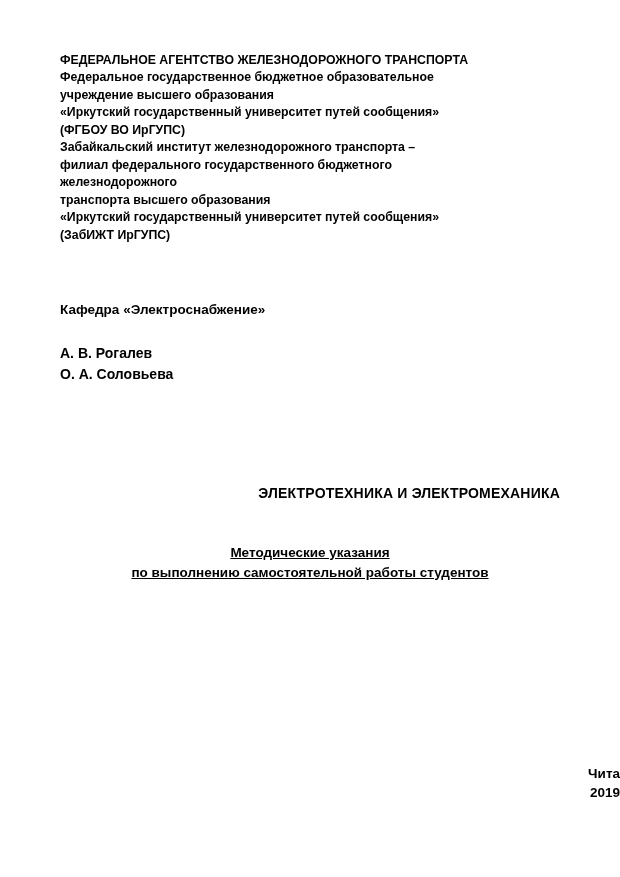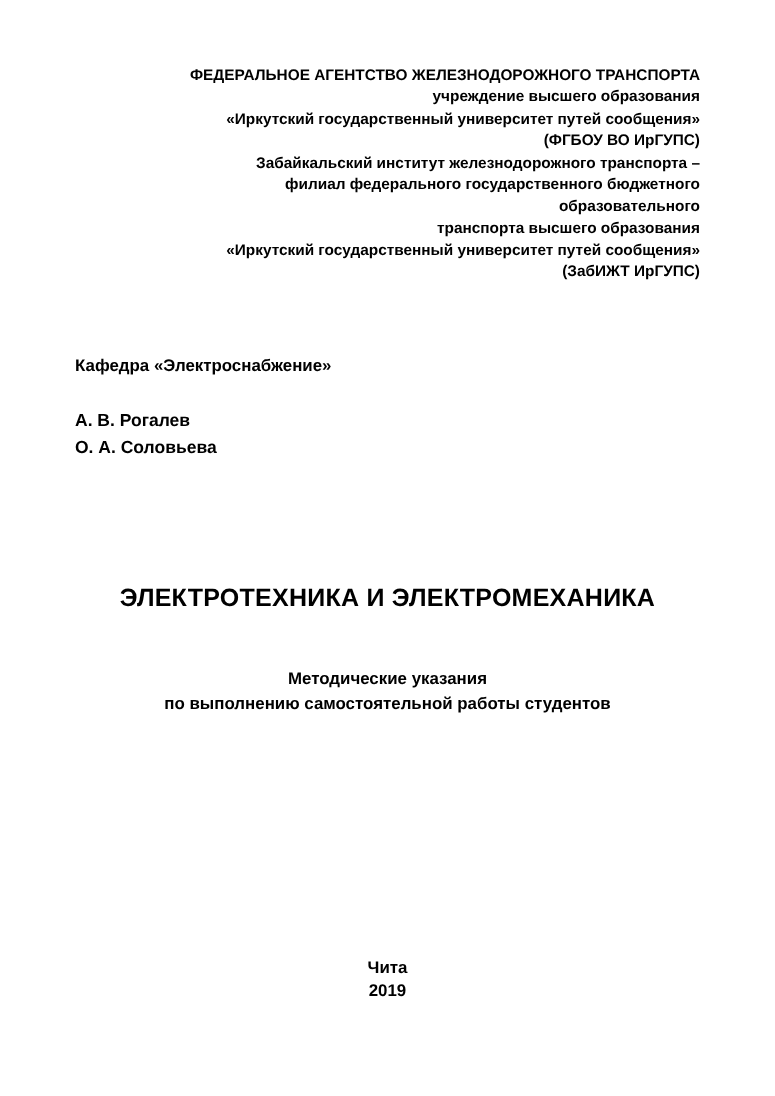--- a/index.html
+++ b/index.html
@@ -15,21 +15,21 @@
   }
   .page {
     position: relative;
     width: 620px;
     height: 877px;
     background: #ffffff;
     box-sizing: border-box;
     padding: 52px 60px 30px 60px;
   }
   .header-block {
-    text-align: right;
+    text-align: left;
     font-weight: bold;
     font-size: 12.3px;
     line-height: 1.42;
     color: #000;
   }
   .header-block .line {
     white-space: nowrap;
   }
   .dept {
     margin-top: 58px;
@@ -43,59 +43,61 @@
     margin-top: 26px;
     text-align: left;
     font-weight: bold;
     font-size: 14px;
     line-height: 1.5;
     color: #000;
     padding-right: 2px;
   }
   .title {
     margin-top: 100px;
-    text-align: center;
+    text-align: right;
     font-weight: bold;
-    font-size: 20px;
+    font-size: 14px;
     letter-spacing: 0.2px;
     color: #000;
   }
   .subtitle {
     margin-top: 42px;
     text-align: center;
     font-weight: bold;
     font-size: 13.5px;
     line-height: 1.5;
     color: #000;
+    text-decoration: underline;
   }
   .footer {
     position: absolute;
     left: 0;
     right: 0;
     bottom: 74px;
-    text-align: center;
+    text-align: right;
     font-weight: bold;
     font-size: 13.5px;
     line-height: 1.45;
     color: #000;
   }
 </style>
 </head>
 <body>
 
 <div class="page">
 
   <div class="header-block">
     <div class="line">ФЕДЕРАЛЬНОЕ АГЕНТСТВО ЖЕЛЕЗНОДОРОЖНОГО ТРАНСПОРТА</div>
+    <div class="line">Федеральное государственное бюджетное образовательное</div>
     <div class="line">учреждение высшего образования</div>
     <div class="line">«Иркутский государственный университет путей сообщения»</div>
     <div class="line">(ФГБОУ ВО ИрГУПС)</div>
     <div class="line">Забайкальский институт железнодорожного транспорта –</div>
     <div class="line">филиал федерального государственного бюджетного</div>
-    <div class="line">образовательного</div>
+    <div class="line">железнодорожного</div>
     <div class="line">транспорта высшего образования</div>
     <div class="line">«Иркутский государственный университет путей сообщения»</div>
     <div class="line">(ЗабИЖТ ИрГУПС)</div>
   </div>
 
   <div class="dept">Кафедра «Электроснабжение»</div>
 
   <div class="authors">
     <div>А. В. Рогалев</div>
     <div>О. А. Соловьева</div>

